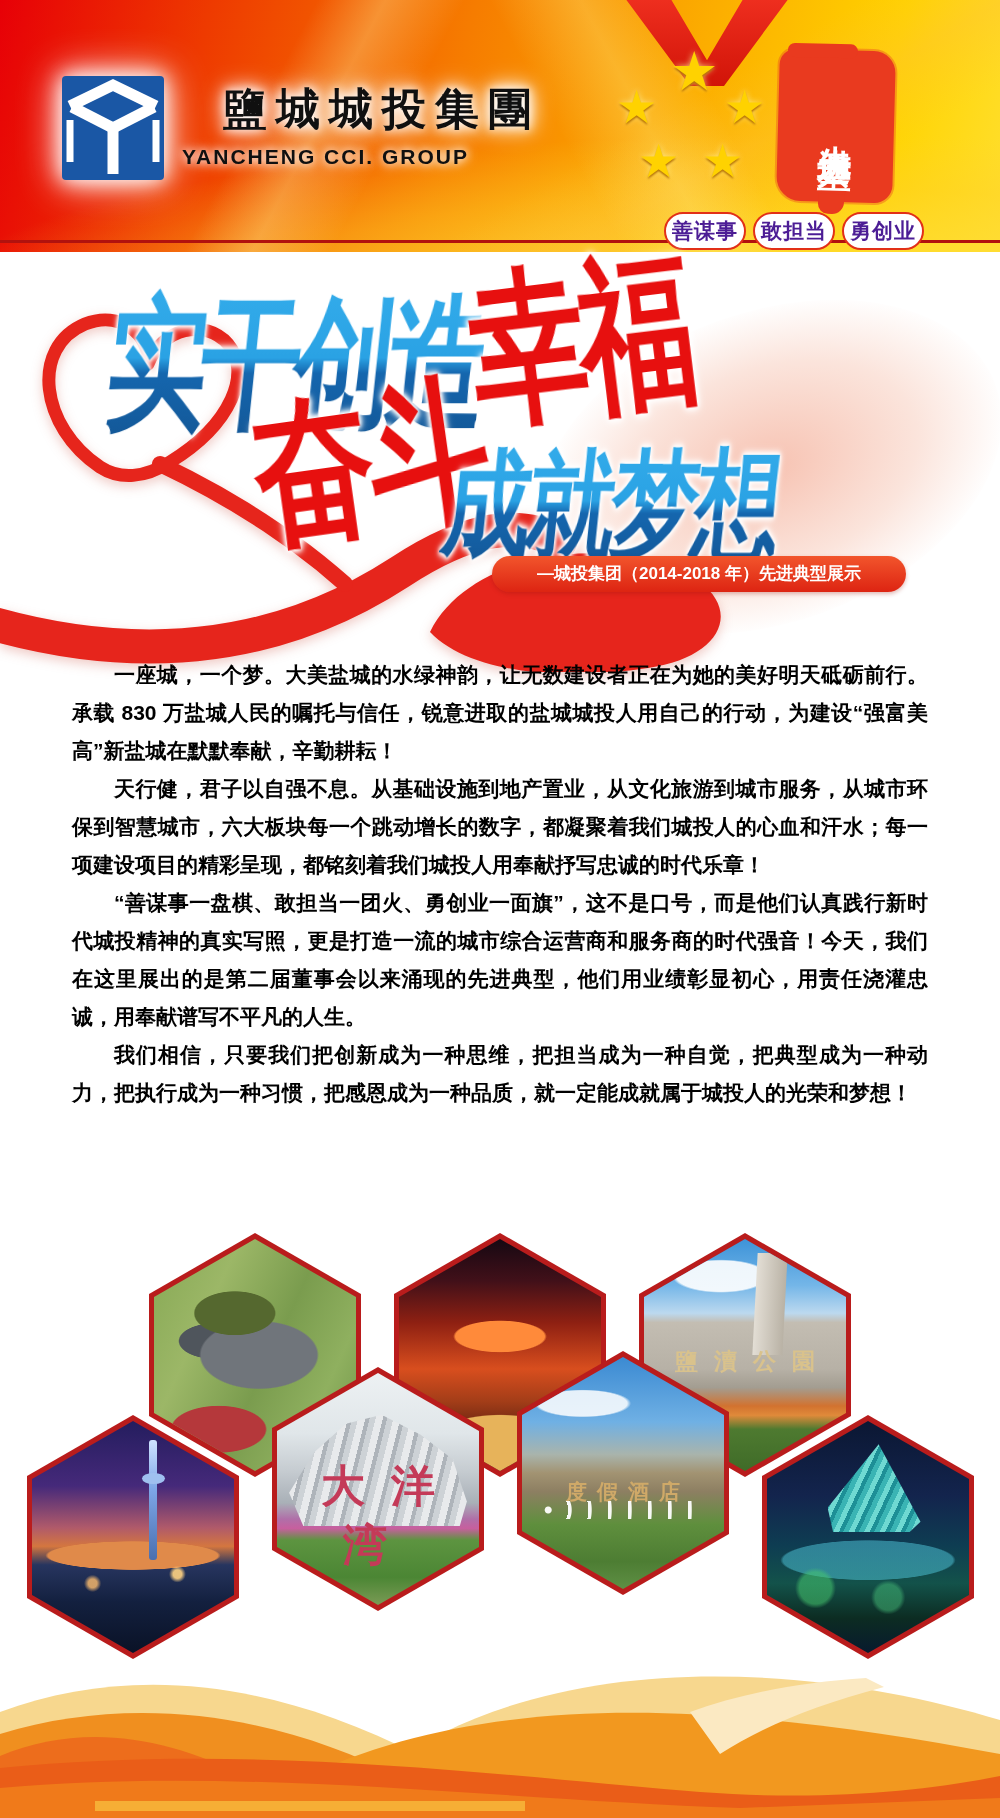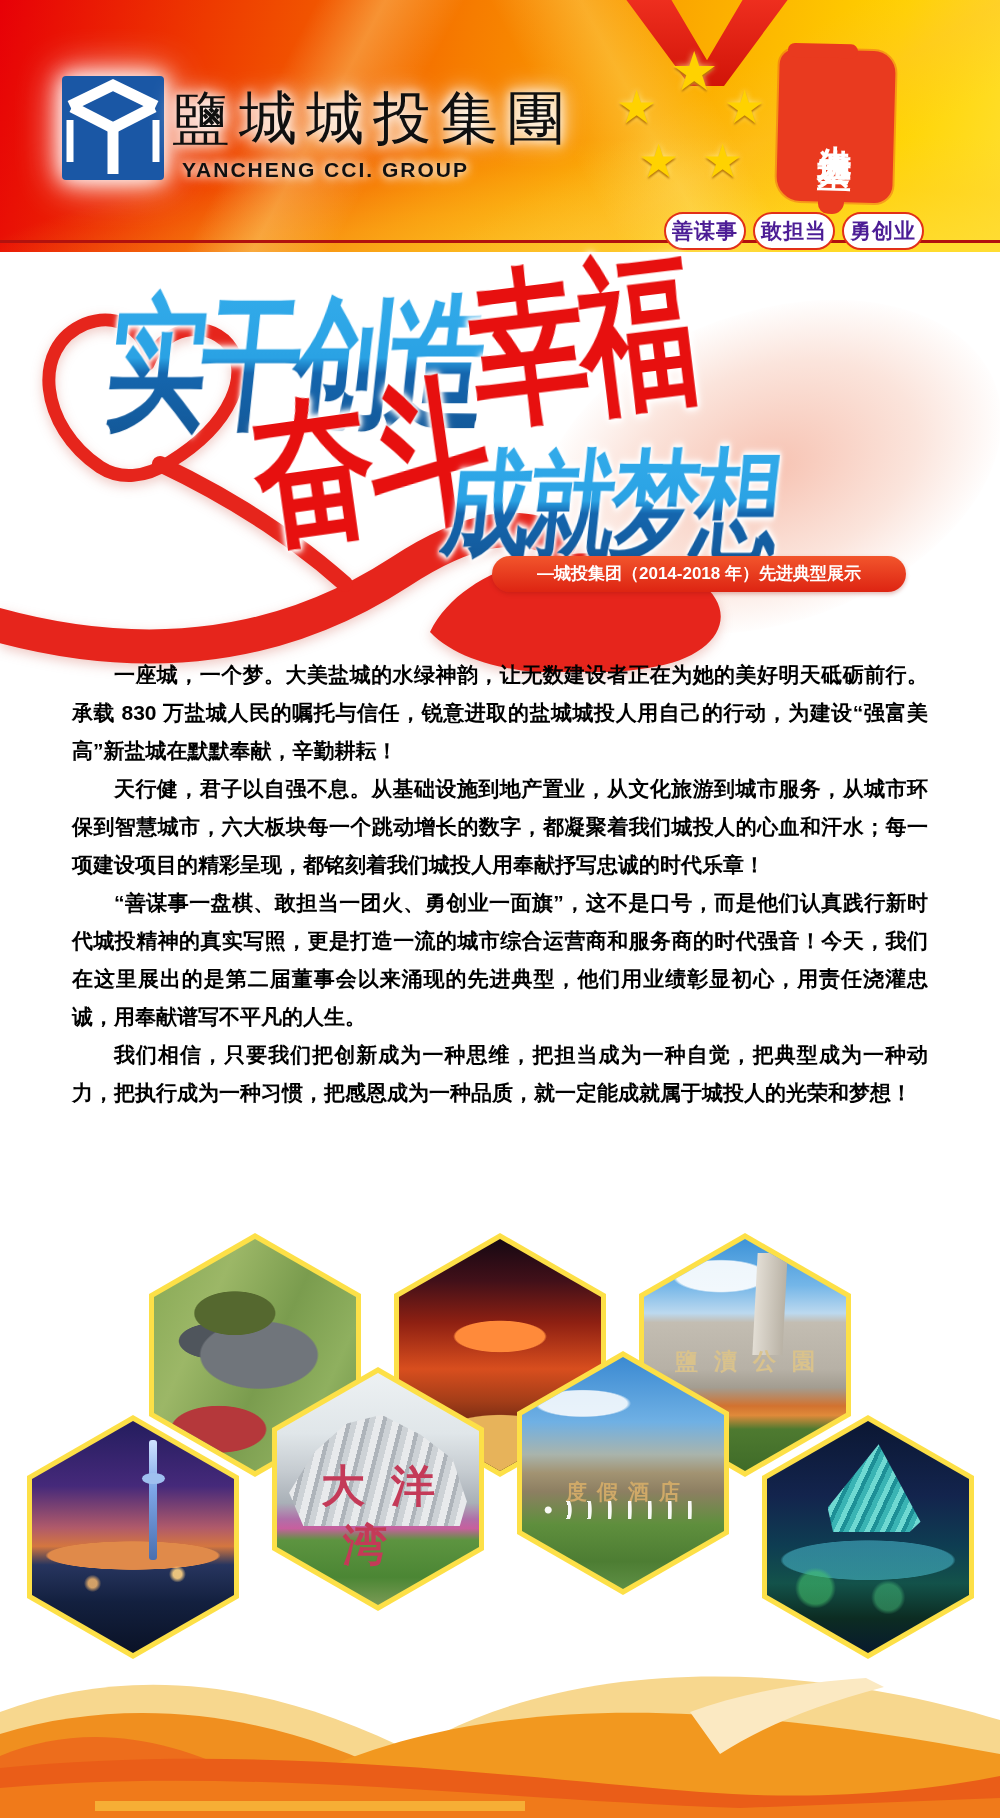--- a/index.html
+++ b/index.html
@@ -14,24 +14,24 @@
   .hdr-streaks{position:absolute;inset:0;
     background:
       linear-gradient(118deg, transparent 28%, rgba(255,255,170,.30) 34%, transparent 41%),
       linear-gradient(62deg, transparent 55%, rgba(255,245,150,.28) 63%, transparent 70%),
       linear-gradient(150deg, transparent 60%, rgba(255,190,60,.35) 70%, transparent 80%);}
   .hdr-line{position:absolute;left:0;top:240px;width:1000px;height:3px;background:#b1120e;}
 
   .logo-wrap{position:absolute;left:62px;top:76px;}
   .logo-svg{filter:drop-shadow(0 0 10px #fff) drop-shadow(0 0 18px rgba(255,255,255,.9));}
   .company{position:absolute;left:172px;top:80px;width:420px;}
-  .company-cn{font-family:"DejaVu Serif",serif;font-weight:normal;font-size:58px;color:#101010;
-    letter-spacing:9px;white-space:nowrap;text-shadow:0 0 10px #fff,0 0 18px #fff,0 0 26px #fff;}
+  .company-cn{font-family:"DejaVu Serif",serif;font-weight:bold;font-size:44px;color:#101010;
+    letter-spacing:9px;white-space:nowrap;text-shadow:0 0 10px #fff,0 0 18px #fff,0 0 26px #fff;text-align:center;}
   .company-en{font-family:"Liberation Sans",sans-serif;font-weight:bold;font-size:21px;color:#101010;
-    letter-spacing:2px;margin-left:10px;white-space:nowrap;text-shadow:0 0 8px #fff,0 0 14px #fff;}
+    letter-spacing:2px;margin-top:6px;margin-left:10px;white-space:nowrap;text-shadow:0 0 8px #fff,0 0 14px #fff;}
 
   .medal{position:absolute;left:600px;top:0;width:200px;height:200px;}
   .medal-ribbon{position:absolute;left:22px;top:-6px;width:170px;height:92px;
     background:linear-gradient(180deg,#f03020 0%,#d11408 100%);
     clip-path:polygon(0 0,27% 0,50% 72%,73% 0,100% 0,60% 100%,40% 100%);}
   .star{position:absolute;font-size:46px;color:#ffd200;line-height:1;
     text-shadow:0 2px 2px #b97708,0 0 6px rgba(255,240,150,.8);}
   .star.s1{left:70px;top:44px;font-size:54px;}
   .star.s2{left:16px;top:84px;}
   .star.s3{left:124px;top:84px;}
@@ -81,21 +81,21 @@
     box-shadow:0 2px 4px rgba(150,20,10,.3);}
 
   
   .article{position:absolute;left:72px;top:656px;width:856px;color:#000;
     font-size:21px;line-height:38px;font-weight:600;text-align:justify;}
   .article p{margin:0;text-indent:2em;}
 
   
   .hex{position:absolute;width:212px;height:244px;
     clip-path:polygon(50% 0,100% 25%,100% 75%,50% 100%,0 75%,0 25%);
-    background:#fde047;}
+    background:#b91c1c;}
   .hex .ph{position:absolute;left:5px;top:6px;width:202px;height:232px;
     clip-path:polygon(50% 0,100% 25%,100% 75%,50% 100%,0 75%,0 25%);}
   .h1{left:149px;top:1233px;} .h2{left:394px;top:1233px;} .h3{left:639px;top:1233px;}
   .h4{left:27px;top:1415px;}  .h5{left:272px;top:1367px;} .h6{left:517px;top:1351px;} .h7{left:762px;top:1415px;}
 
   .ph1{background:
     radial-gradient(ellipse 34% 16% at 40% 32%, #55682f 0 58%, transparent 60%),
     radial-gradient(ellipse 52% 26% at 52% 50%, #70757b 0 55%, transparent 57%),
     radial-gradient(ellipse 30% 13% at 30% 44%, #4f555c 0 58%, transparent 60%),
     radial-gradient(ellipse 42% 18% at 32% 82%, #b5383b 0 55%, transparent 57%),

